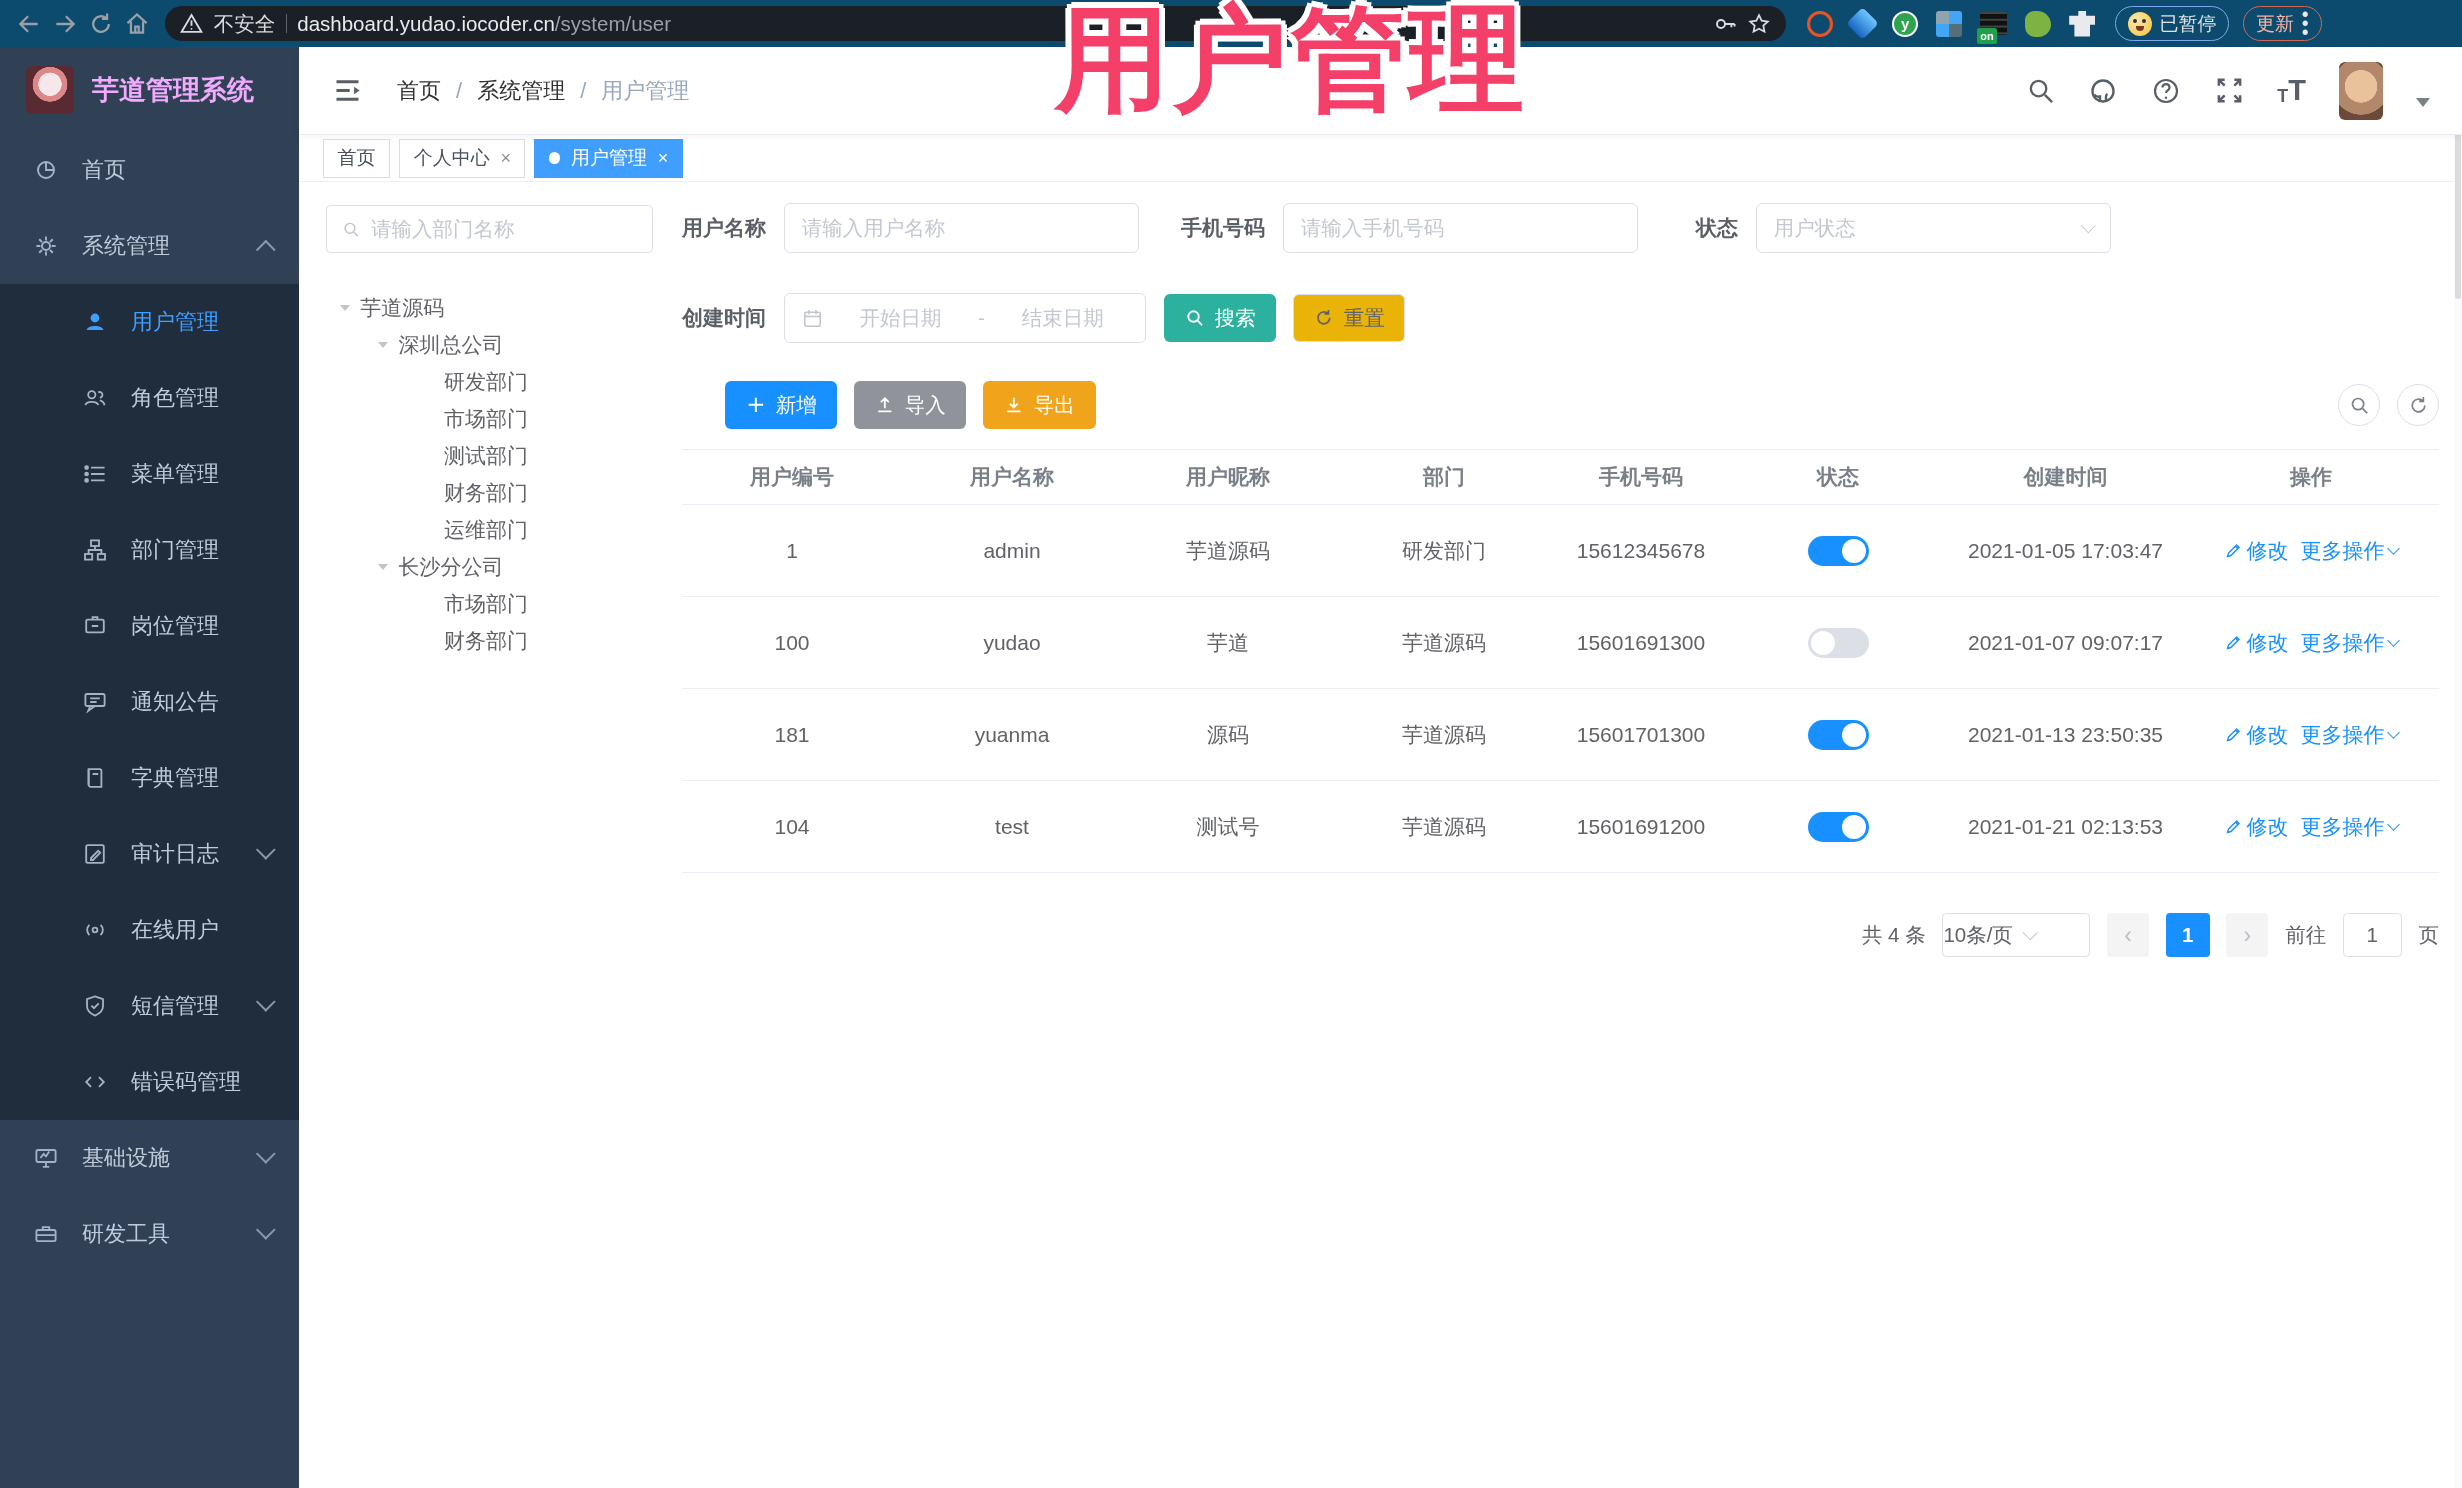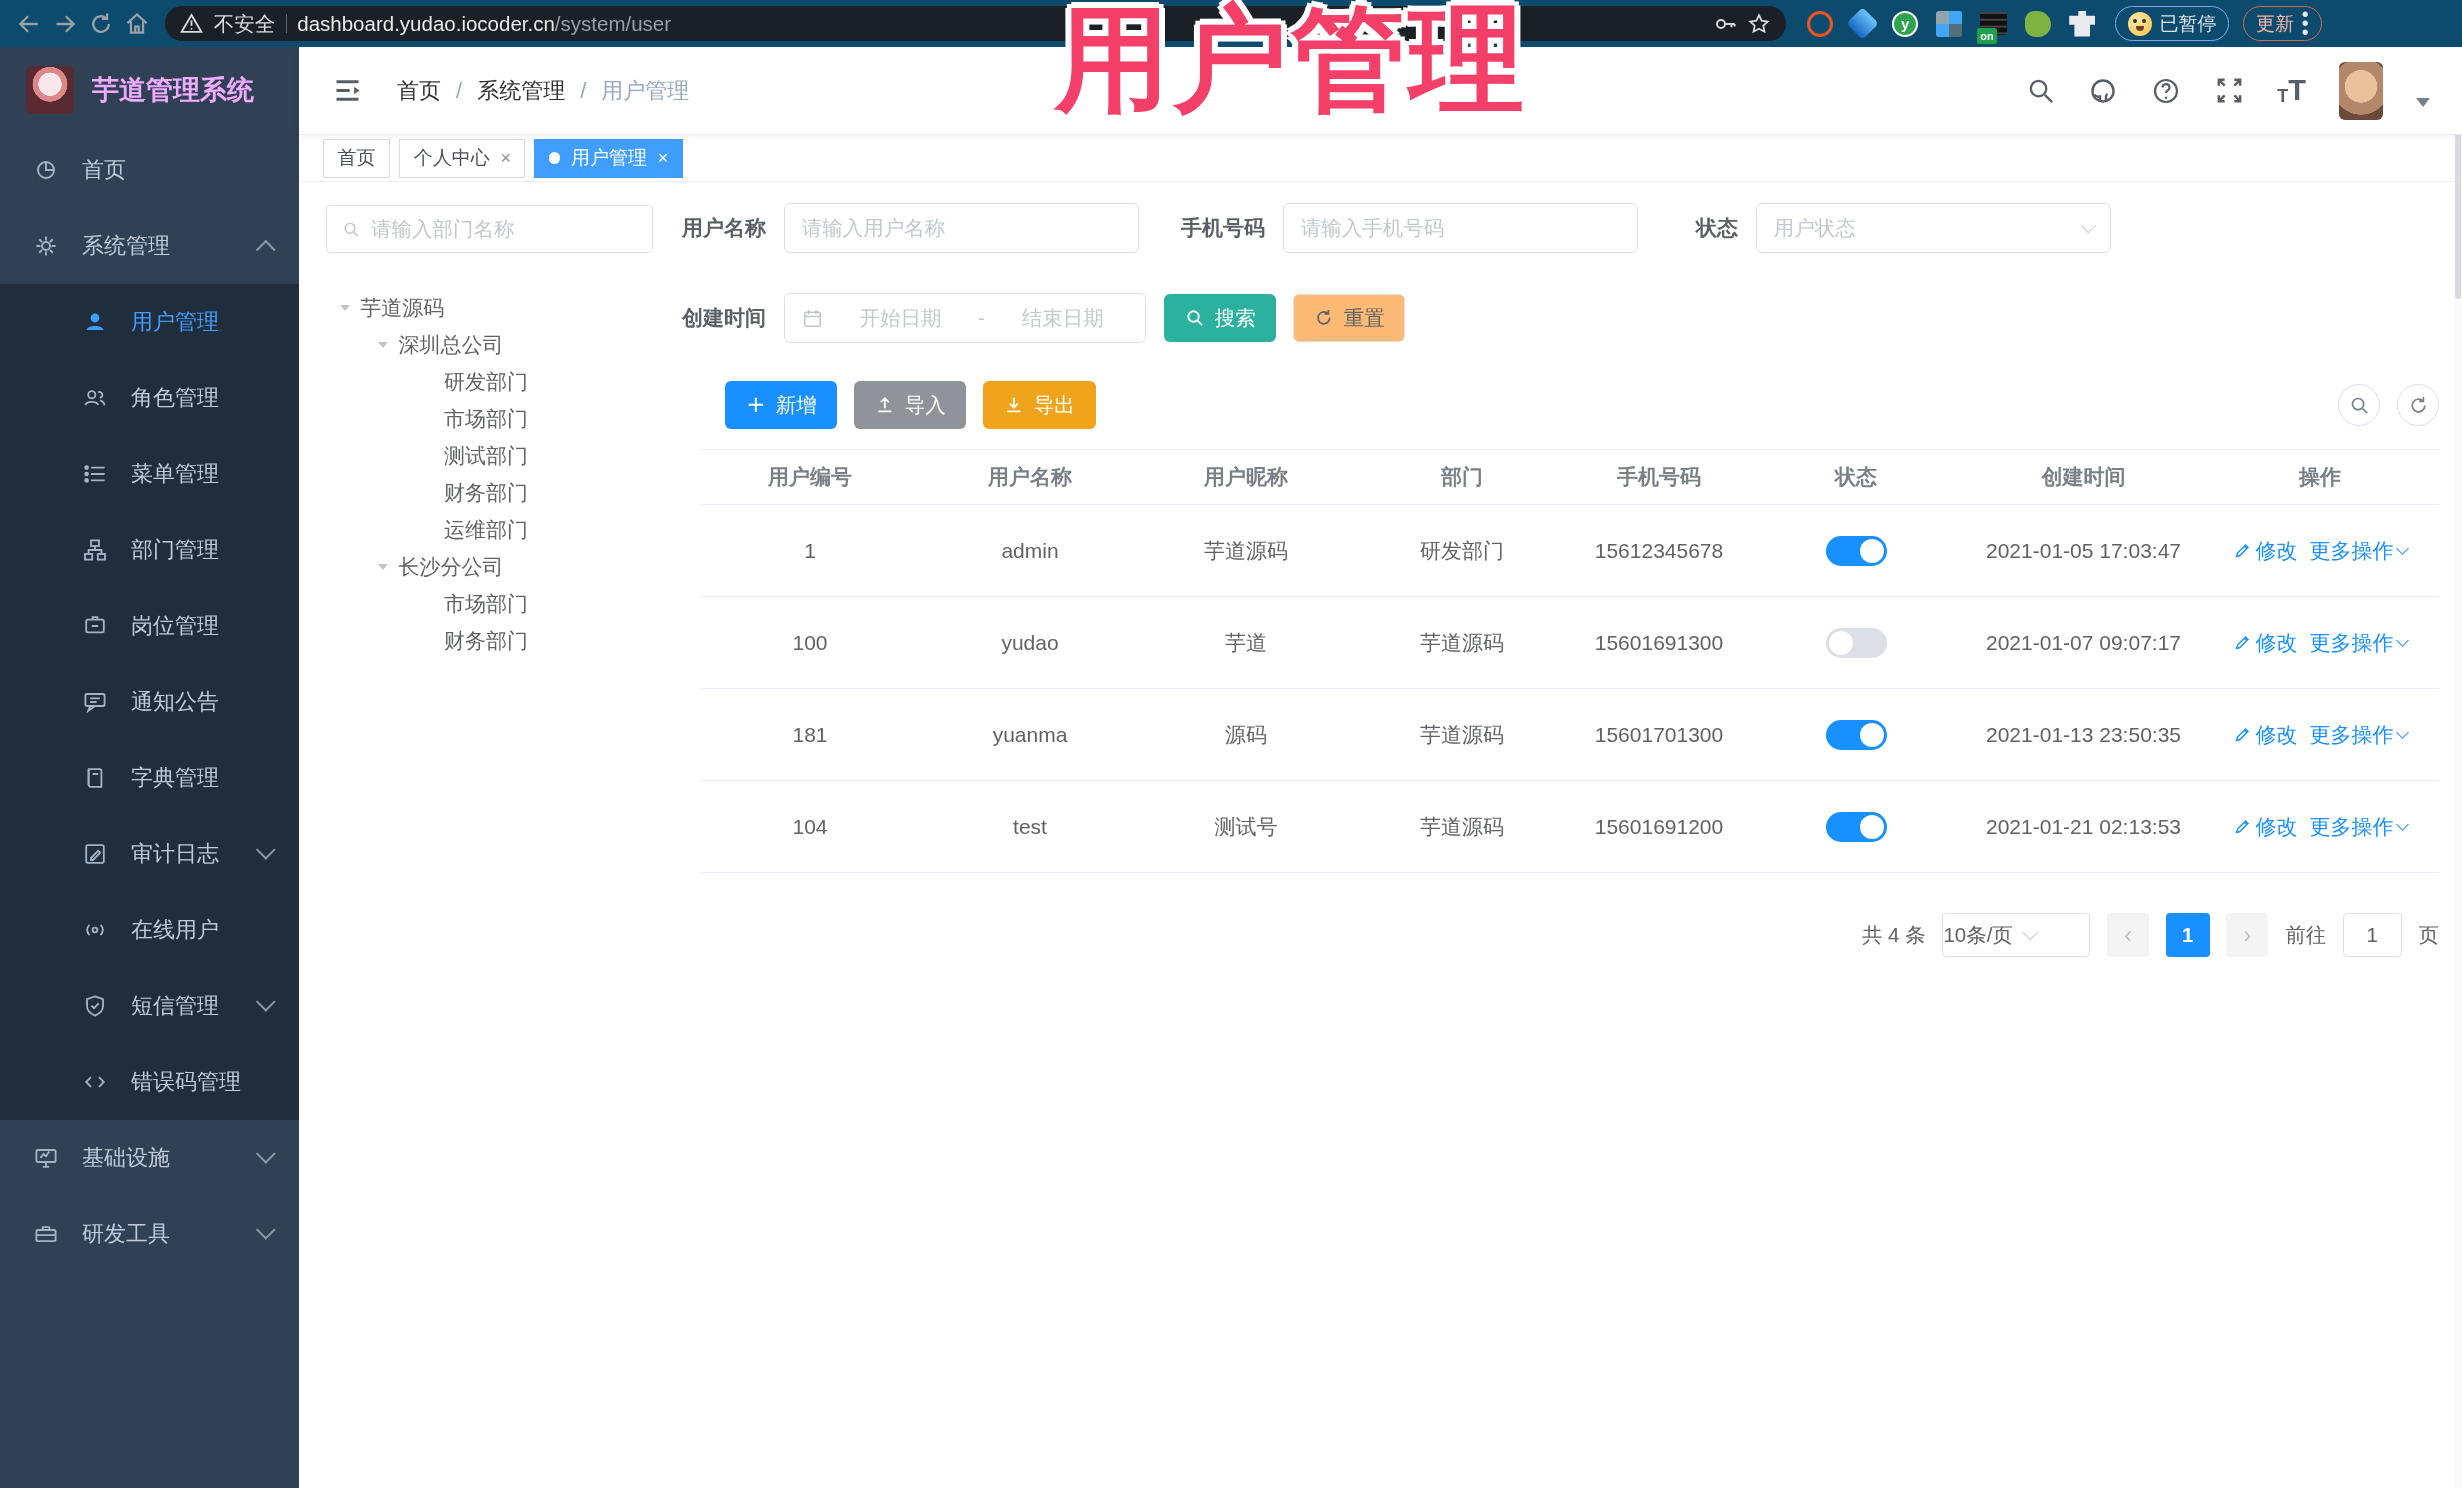--- a/index.html
+++ b/index.html
@@ -109,33 +109,33 @@
   .fselect { justify-content:space-between; color:#c3c7cf; font-size:20.5px; }
   .sel-chev { width:10.6px; height:10.6px; border-right:1.9px solid #c0c4cc; border-bottom:1.9px solid #c0c4cc; transform:rotate(45deg); margin-top:-4.5px; }
   .daterange { width:362px; gap:12px; color:#c3c7cf; font-size:20.5px; }
   .daterange .dph { flex:1; text-align:center; white-space:nowrap; }
   .daterange .dsep { color:#c3c7cf; }
   .cal-ic { color:#c0c4cc; flex:0 0 auto; }
 
   .btn { height:48px; border-radius:6px; display:inline-flex; align-items:center; justify-content:center;
          gap:9px; font-size:20.5px; padding:0 19.7px; cursor:pointer; border:0.8px solid transparent; white-space:nowrap;margin-left:43px; }
   .btn-search { background:#2bb19d; color:#fff; margin-left:18px; }
-  .btn-reset { background:#fdba74; border-color:#dcdfe6; color:#606266; margin-left:16.7px; }
+  .btn-reset { background:#eab308; border-color:#dcdfe6; color:#606266; margin-left:16.7px; }
   .btn-add { background:#1890ff; color:#fff; }
   .btn-import { background:#909399; color:#fff; margin-left:16.7px; }
   .btn-export { background:#f0a41b; color:#fff; margin-left:16.7px; }
   .bic { width:21px; height:21px; display:flex; align-items:center; justify-content:center; }
 
   .toolbar { position:absolute; left:383px; top:199px; right:23px; display:flex; align-items:center; }
   .tool-right { margin-left:auto; display:flex; gap:16.7px; }
   .round-btn { width:42px; height:42px; border-radius:50%; border:0.8px solid #dcdfe6; background:#fff;
                display:flex; align-items:center; justify-content:center; color:#7a7f88; cursor:pointer; }
 
   
-  .table { position:absolute; left:401px; top:267px; right:23px; border-top:0.8px solid #ececec; font-size:21px; color:#606266; }
+  .table { position:absolute; left:383px; top:267px; right:23px; border-top:0.8px solid #ececec; font-size:21px; color:#606266; }
   .trow { display:grid; grid-template-columns:220px 220px 212px 220px 174px 220px 235px 1fr;
           align-items:center; text-align:center; border-bottom:0.8px solid #ebeef5; }
   .thead { height:55px; font-weight:700; color:#7a7f88; }
   .tbody-row { height:92px; }
   .toggle { width:61px; height:30px; border-radius:15px; margin:0 auto; position:relative; cursor:pointer; }
   .toggle:before { content:""; position:absolute; top:3px; width:24px; height:24px; border-radius:50%; background:#fff; }
   .toggle[data-state="on"] { background:#1890ff; } .toggle[data-state="on"]:before { right:3px; }
   .toggle[data-state="off"] { background:#dcdfe6; } .toggle[data-state="off"]:before { left:3px; }
   .ops { display:flex; align-items:center; justify-content:center; gap:12px; color:#1890ff; white-space:nowrap; }
   .ops .op { display:flex; align-items:center; gap:4.5px; cursor:pointer; }

